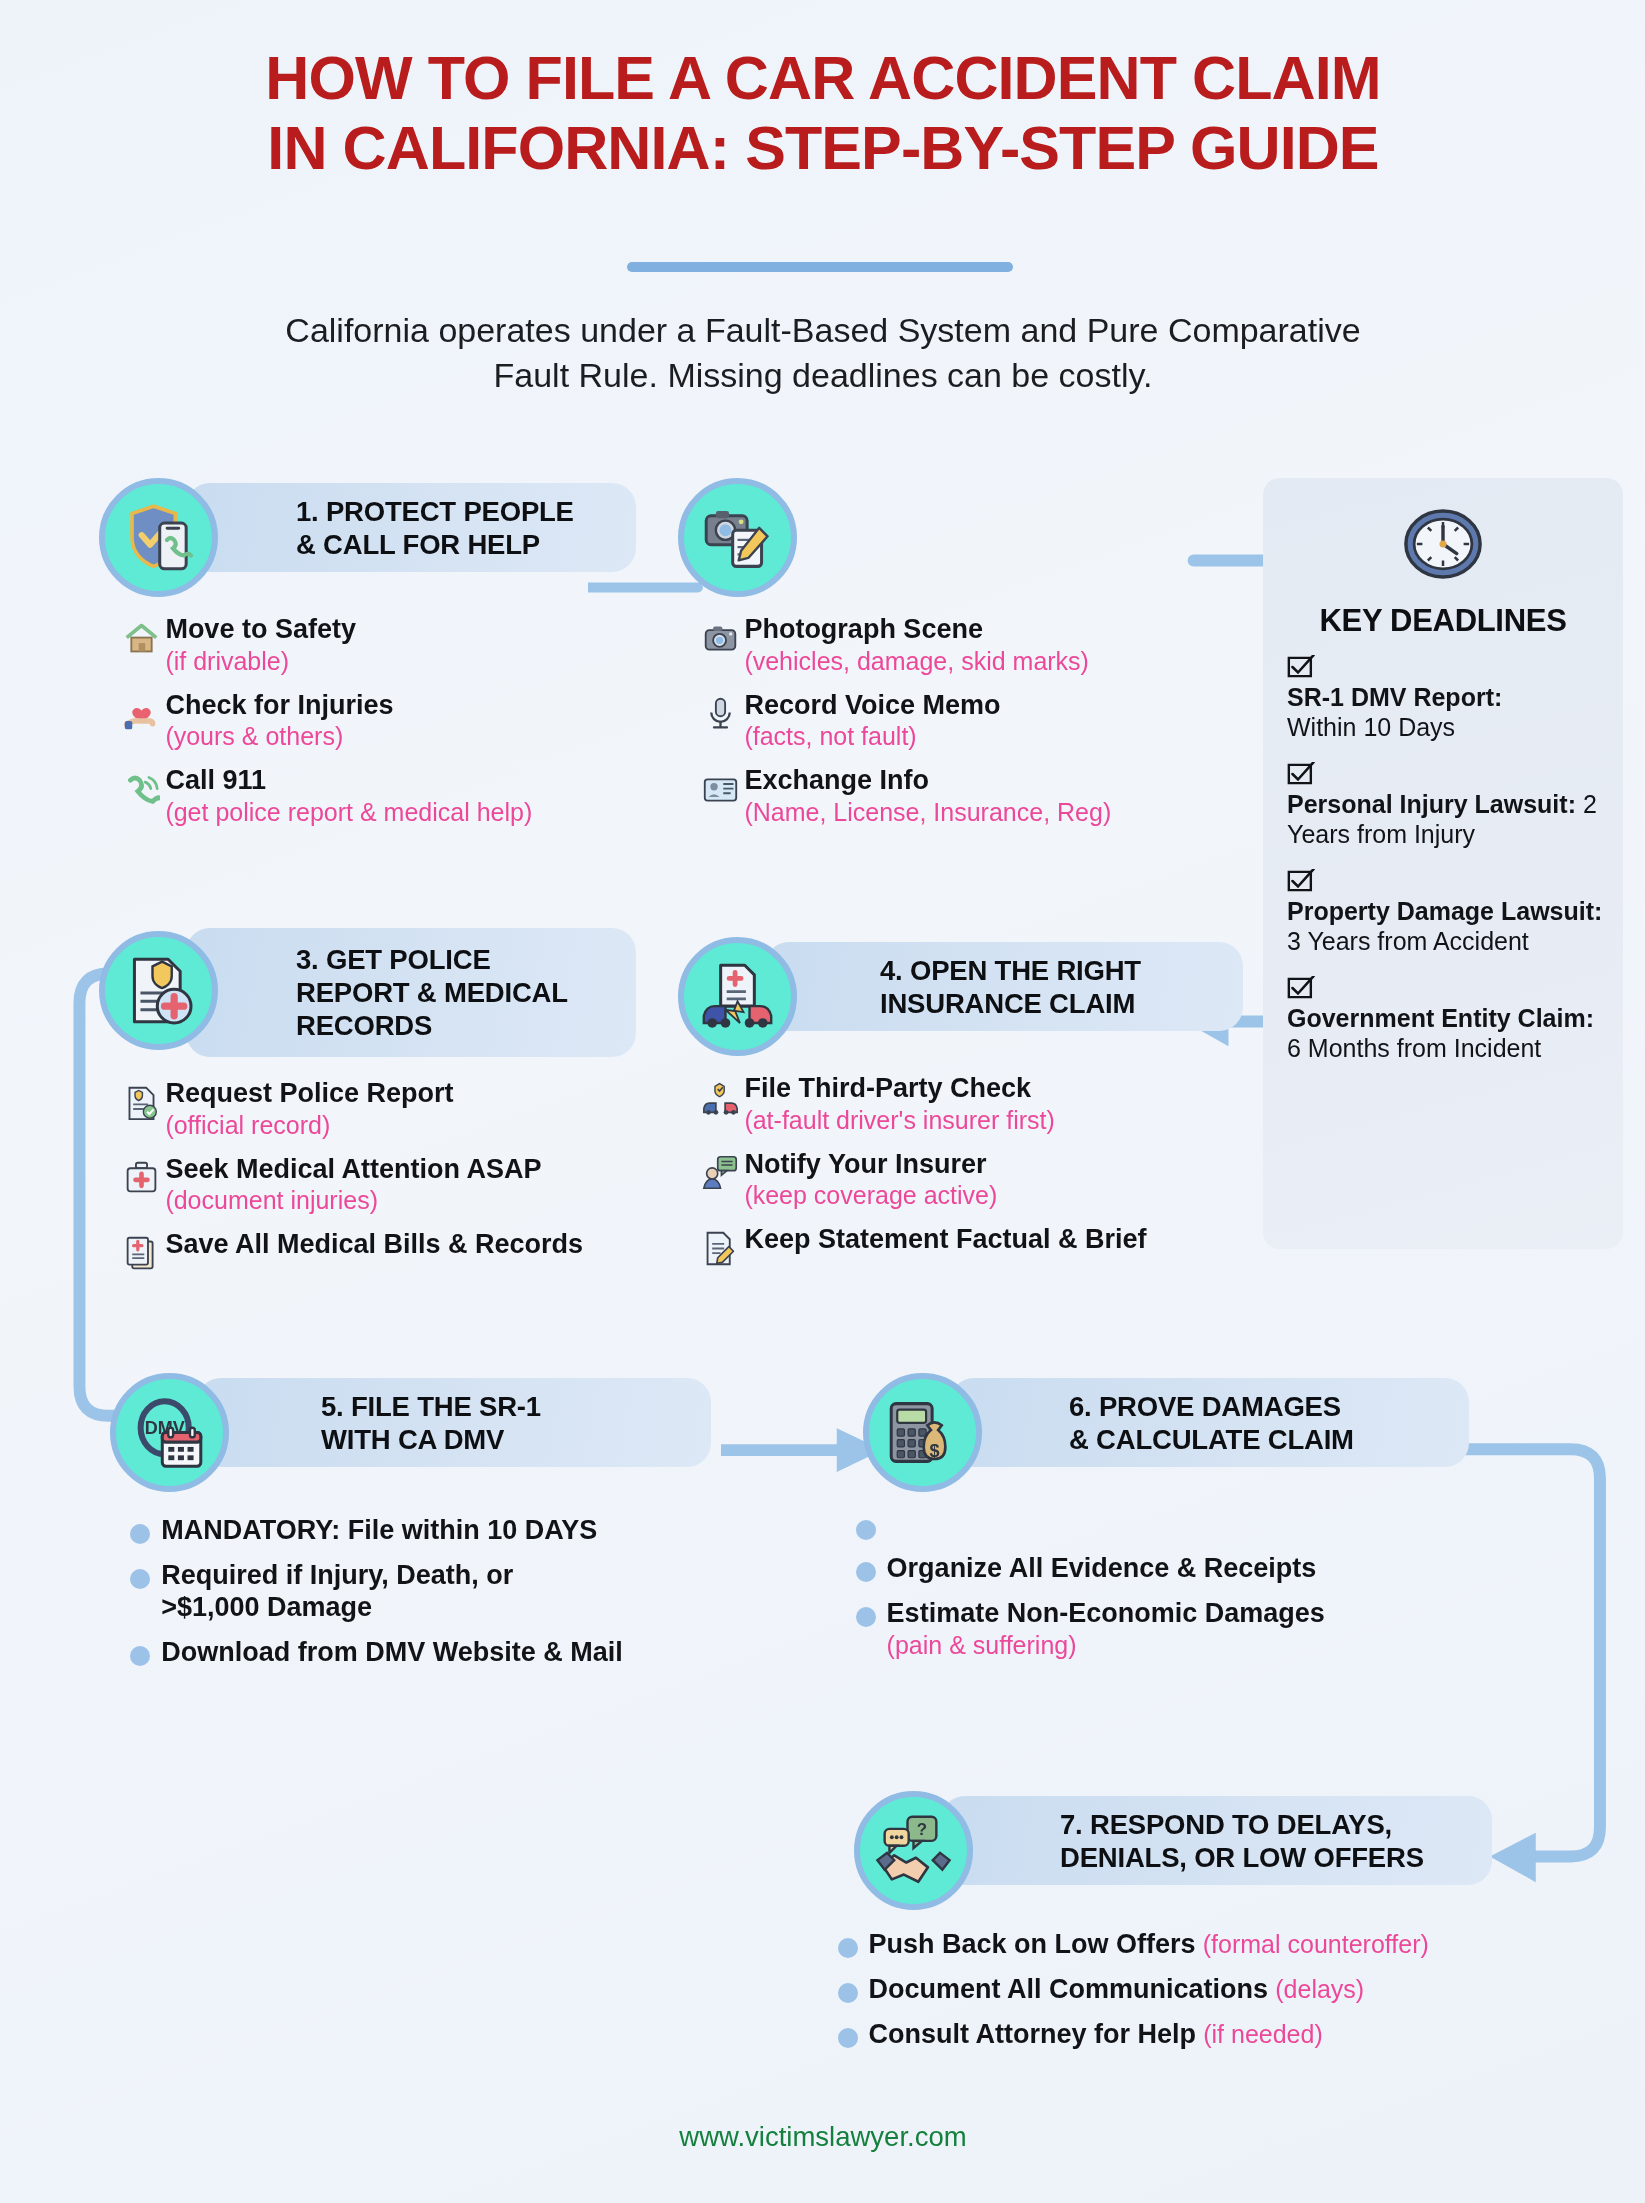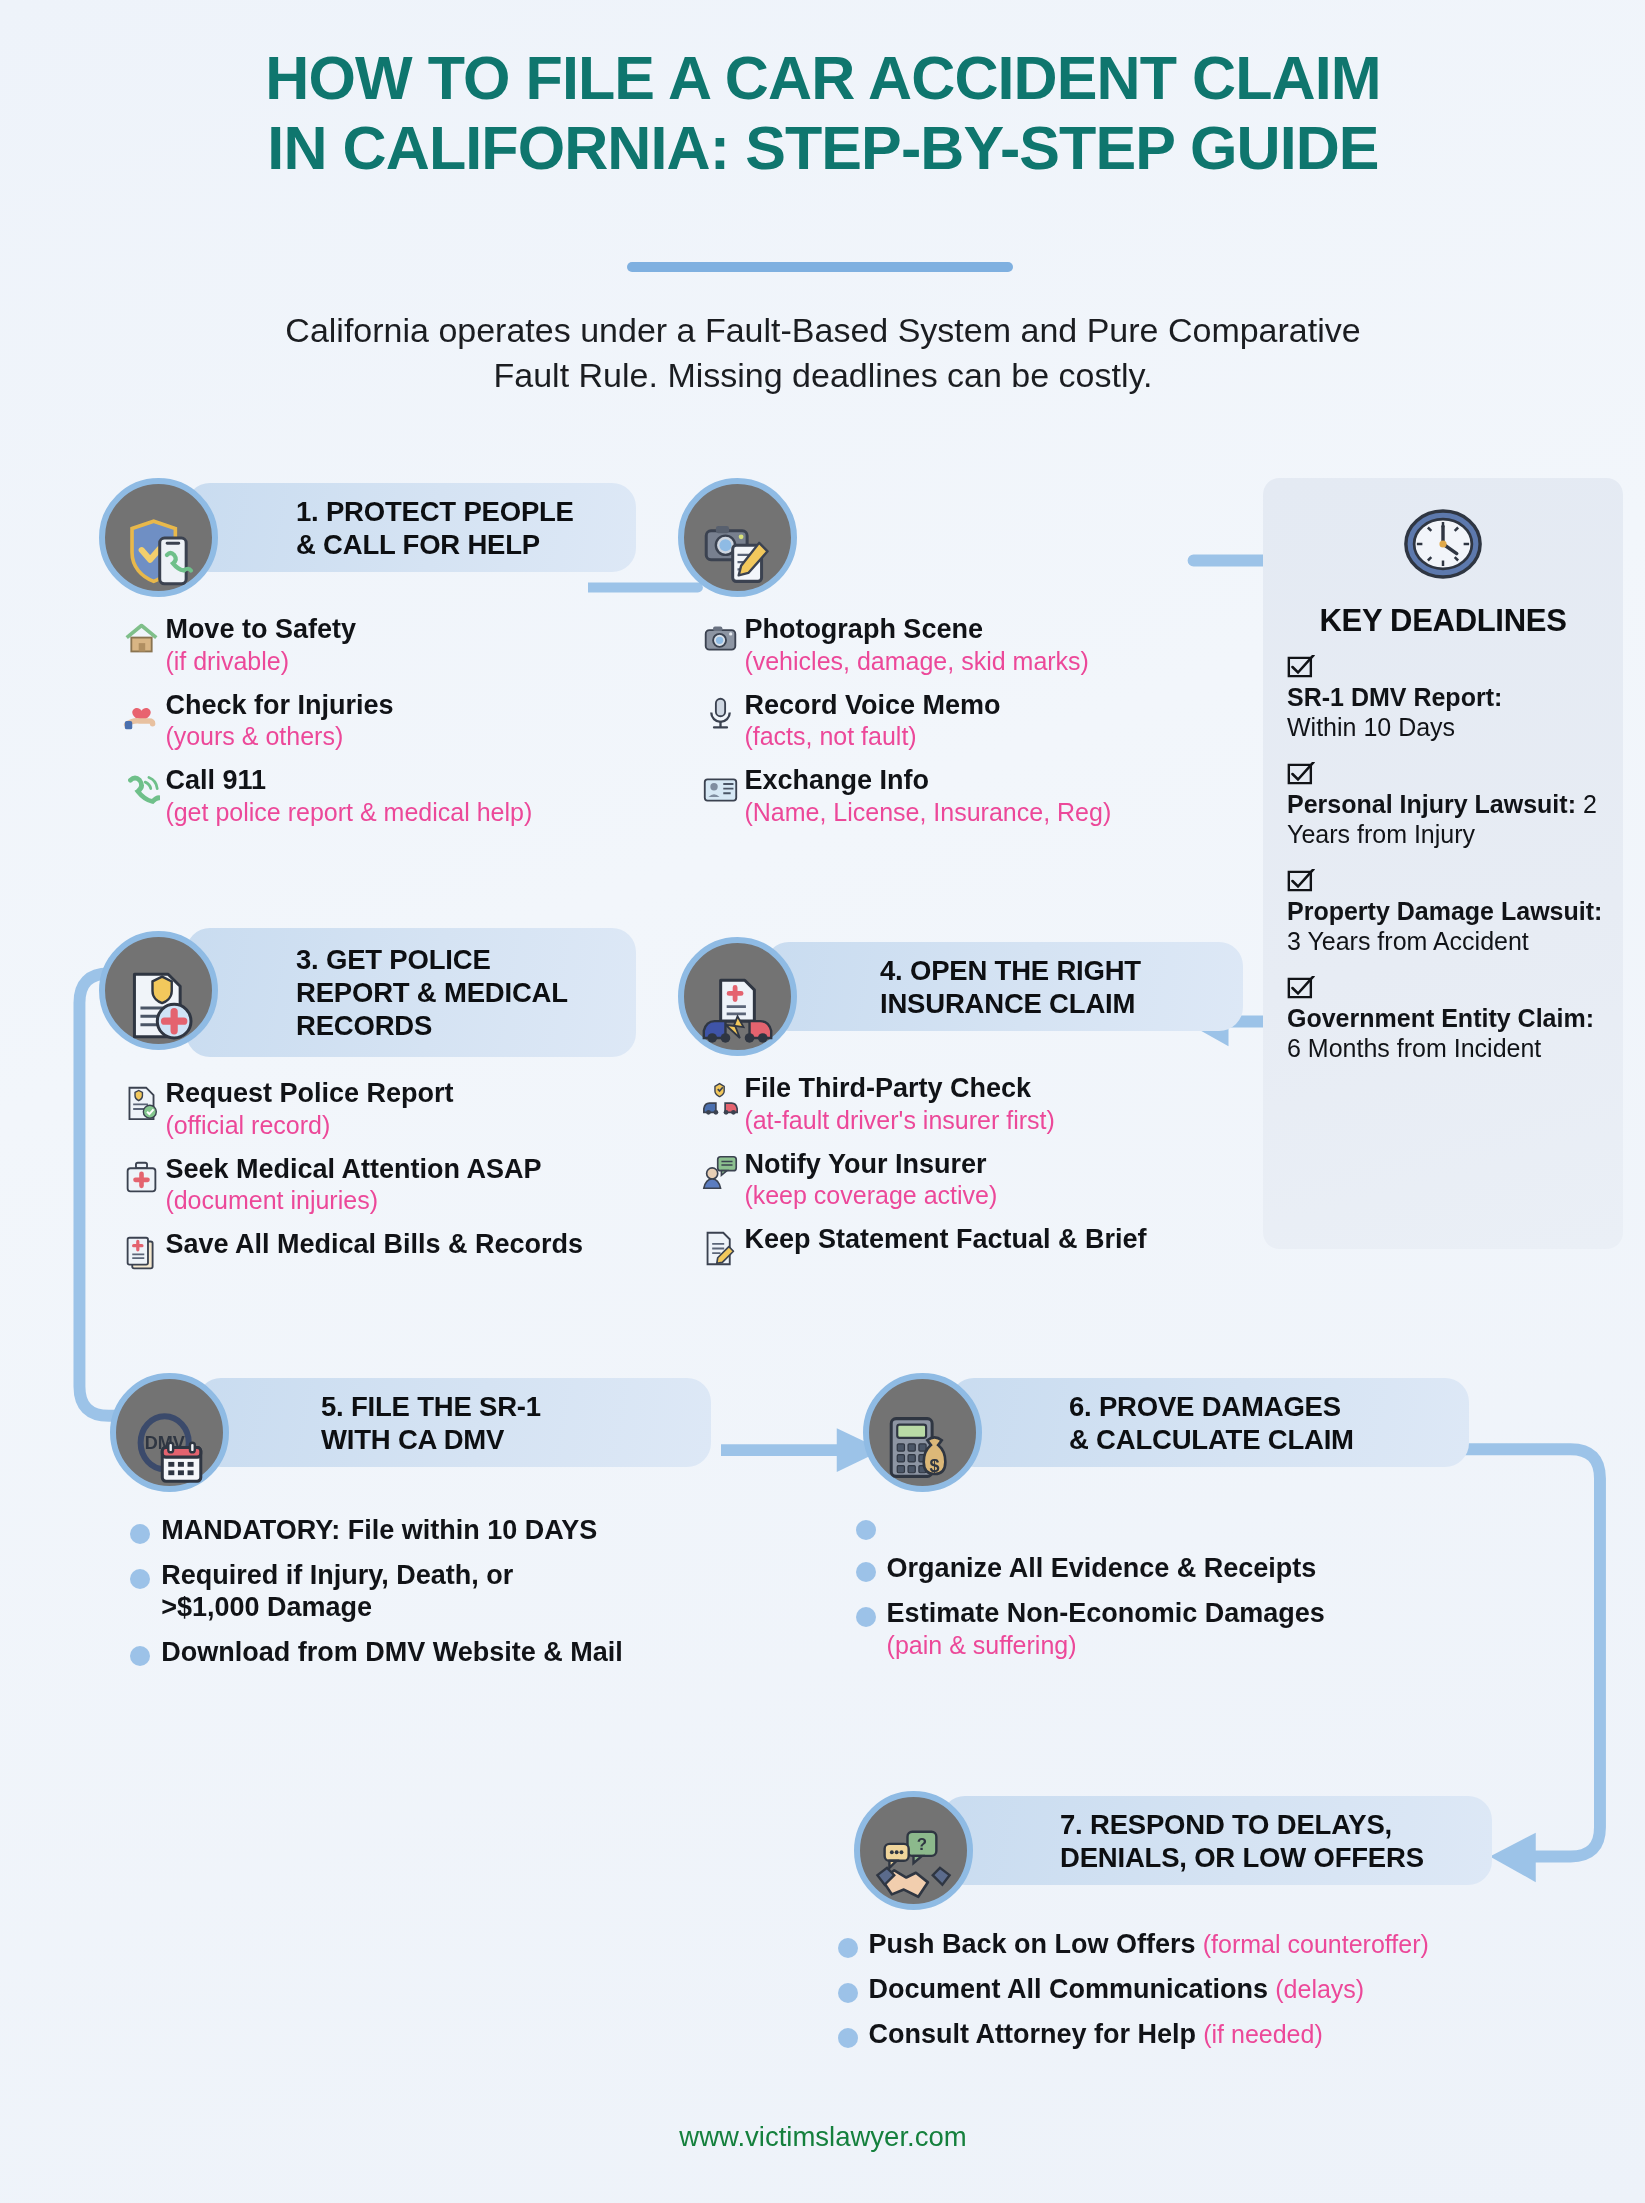--- a/index.html
+++ b/index.html
@@ -8,21 +8,21 @@
     font-family: "Liberation Sans", sans-serif;
     background: linear-gradient(160deg,#eef3fa 0%,#f2f6fb 40%,#edf2f9 100%);
     overflow: hidden;
   }
   #page { position: relative; width: 1646px; height: 2204px; }
 
   
   .title {
     position:absolute; left:0; top:44px; width:1646px;
     text-align:center; font-weight:bold; font-size:61px;
-    letter-spacing:-0.9px; line-height:1.14; color:#0f766e;
+    letter-spacing:-0.9px; line-height:1.14; color:#b91c1c;
     font-family:"Liberation Sans", sans-serif;
   }
   .title span { display:block; }
   .rule {
     position:absolute; left:627px; top:262px; width:386px; height:10px;
     background:#7fb0e0; border-radius:5.5px;
   }
   .subtitle {
     position:absolute; left:272px; top:308px; width:1102px;
     text-align:center; font-size:34px; line-height:1.32; color:#1b1d21;
@@ -37,22 +37,22 @@
     border-radius:24px;
     display:flex; align-items:center;
   }
   .pill-title {
     font-weight:bold; font-size:27.5px; line-height:1.2;
     color:#0d0f12; letter-spacing:-0.2px; white-space:pre-line;
   }
   .circle {
     position:absolute; left:0; top:0;
     width:119px; height:119px; border-radius:50%;
-    background:#737373; border:6.4px solid #8fbbe4;
-    display:flex; align-items:flex-end; justify-content:center;
+    background:#5eead4; border:6.4px solid #8fbbe4;
+    display:flex; align-items:center; justify-content:center;
     z-index:3;
     text-decoration:underline;
   }
   .circle svg { width:77px; height:77px; }
 
   
   .blist { position:absolute; }
   .brow { display:flex; align-items:flex-start; margin-bottom:13px; }
   .bicon { width:48px; min-width:48px; display:flex; justify-content:center;
            padding-top:5.5px; }

